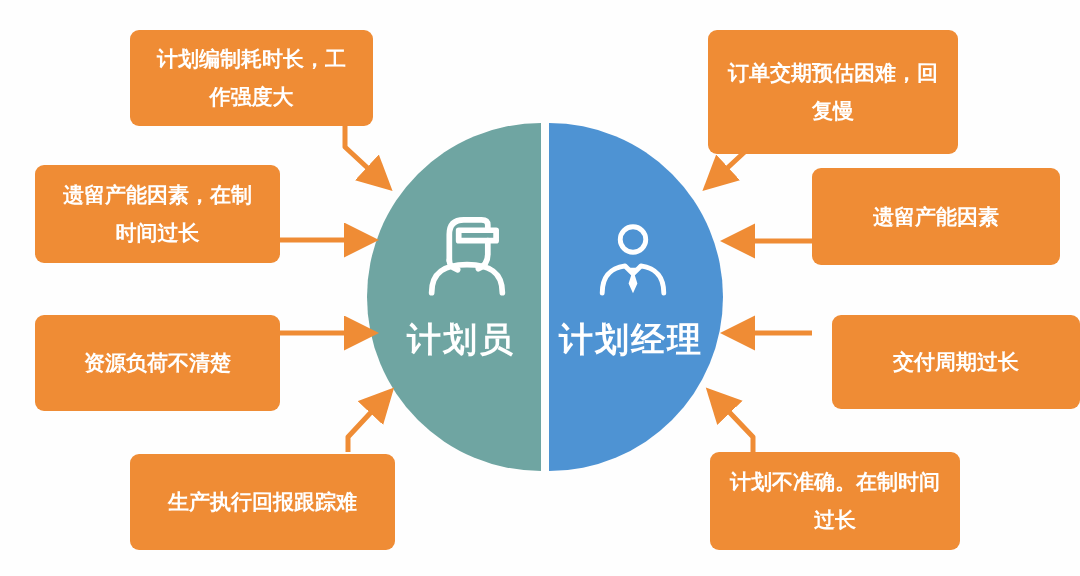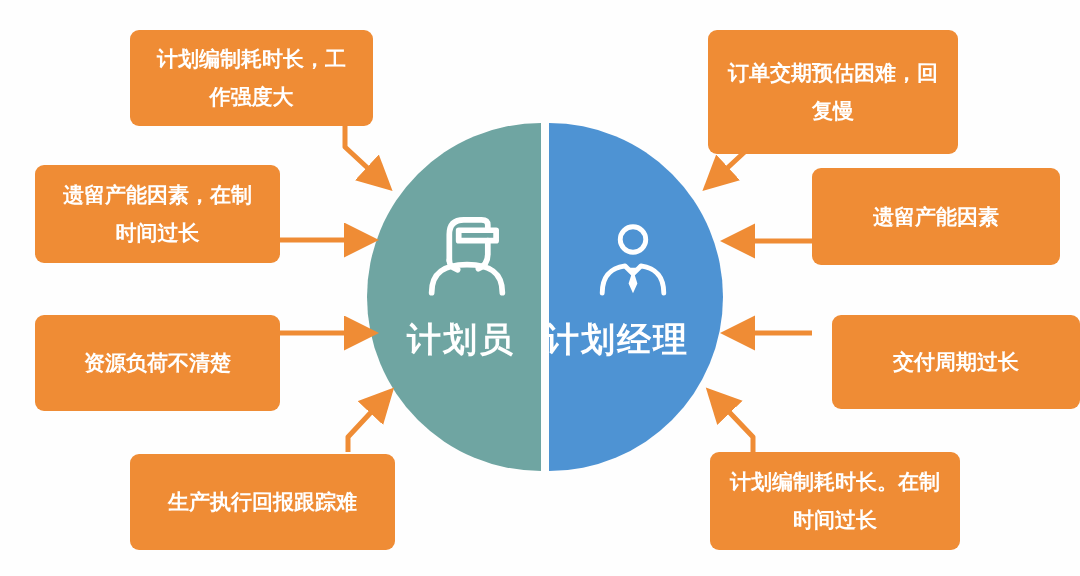--- a/index.html
+++ b/index.html
@@ -19,21 +19,21 @@
   .b5{left:708px;top:30px;width:250px;height:124px;}
   .b6{left:812px;top:168px;width:248px;height:97px;}
   .b7{left:812px;top:315px;width:248px;height:94px;margin-left:20px;}
   .b8{left:710px;top:452px;width:250px;height:98px;}
   svg.layer{position:absolute;left:0;top:0;}
   .role-label{
     position:absolute;color:#fff;font-weight:bold;font-size:34px;letter-spacing:2px;
     text-align:center;
   }
   .lbl-left{left:381px;top:317px;width:160px;}
-  .lbl-right{left:532px;top:317px;width:170px;}
+  .lbl-right{left:546px;top:317px;width:170px;}
   .icon-wrap{position:absolute;}
   .icon-planner{left:415px;top:198px;}
   .icon-manager{left:589px;top:214px;}
 </style>
 </head>
 <body>
 
 <div id="stage">
 
   <svg class="layer" width="1080" height="576" viewBox="0 0 1080 576">
@@ -85,15 +85,15 @@
   <div class="role-label lbl-right">计划经理</div>
 
   <div class="box b1">计划编制耗时长，工作强度大</div>
   <div class="box b2">遗留产能因素，在制时间过长</div>
   <div class="box b3">资源负荷不清楚</div>
   <div class="box b4">生产执行回报跟踪难</div>
 
   <div class="box b5">订单交期预估困难，回复慢</div>
   <div class="box b6">遗留产能因素</div>
   <div class="box b7">交付周期过长</div>
-  <div class="box b8">计划编制耗时长。在制时间过长</div>
+  <div class="box b8">计划不准确。在制时间过长</div>
 
 </div>
 
 </body></html>

